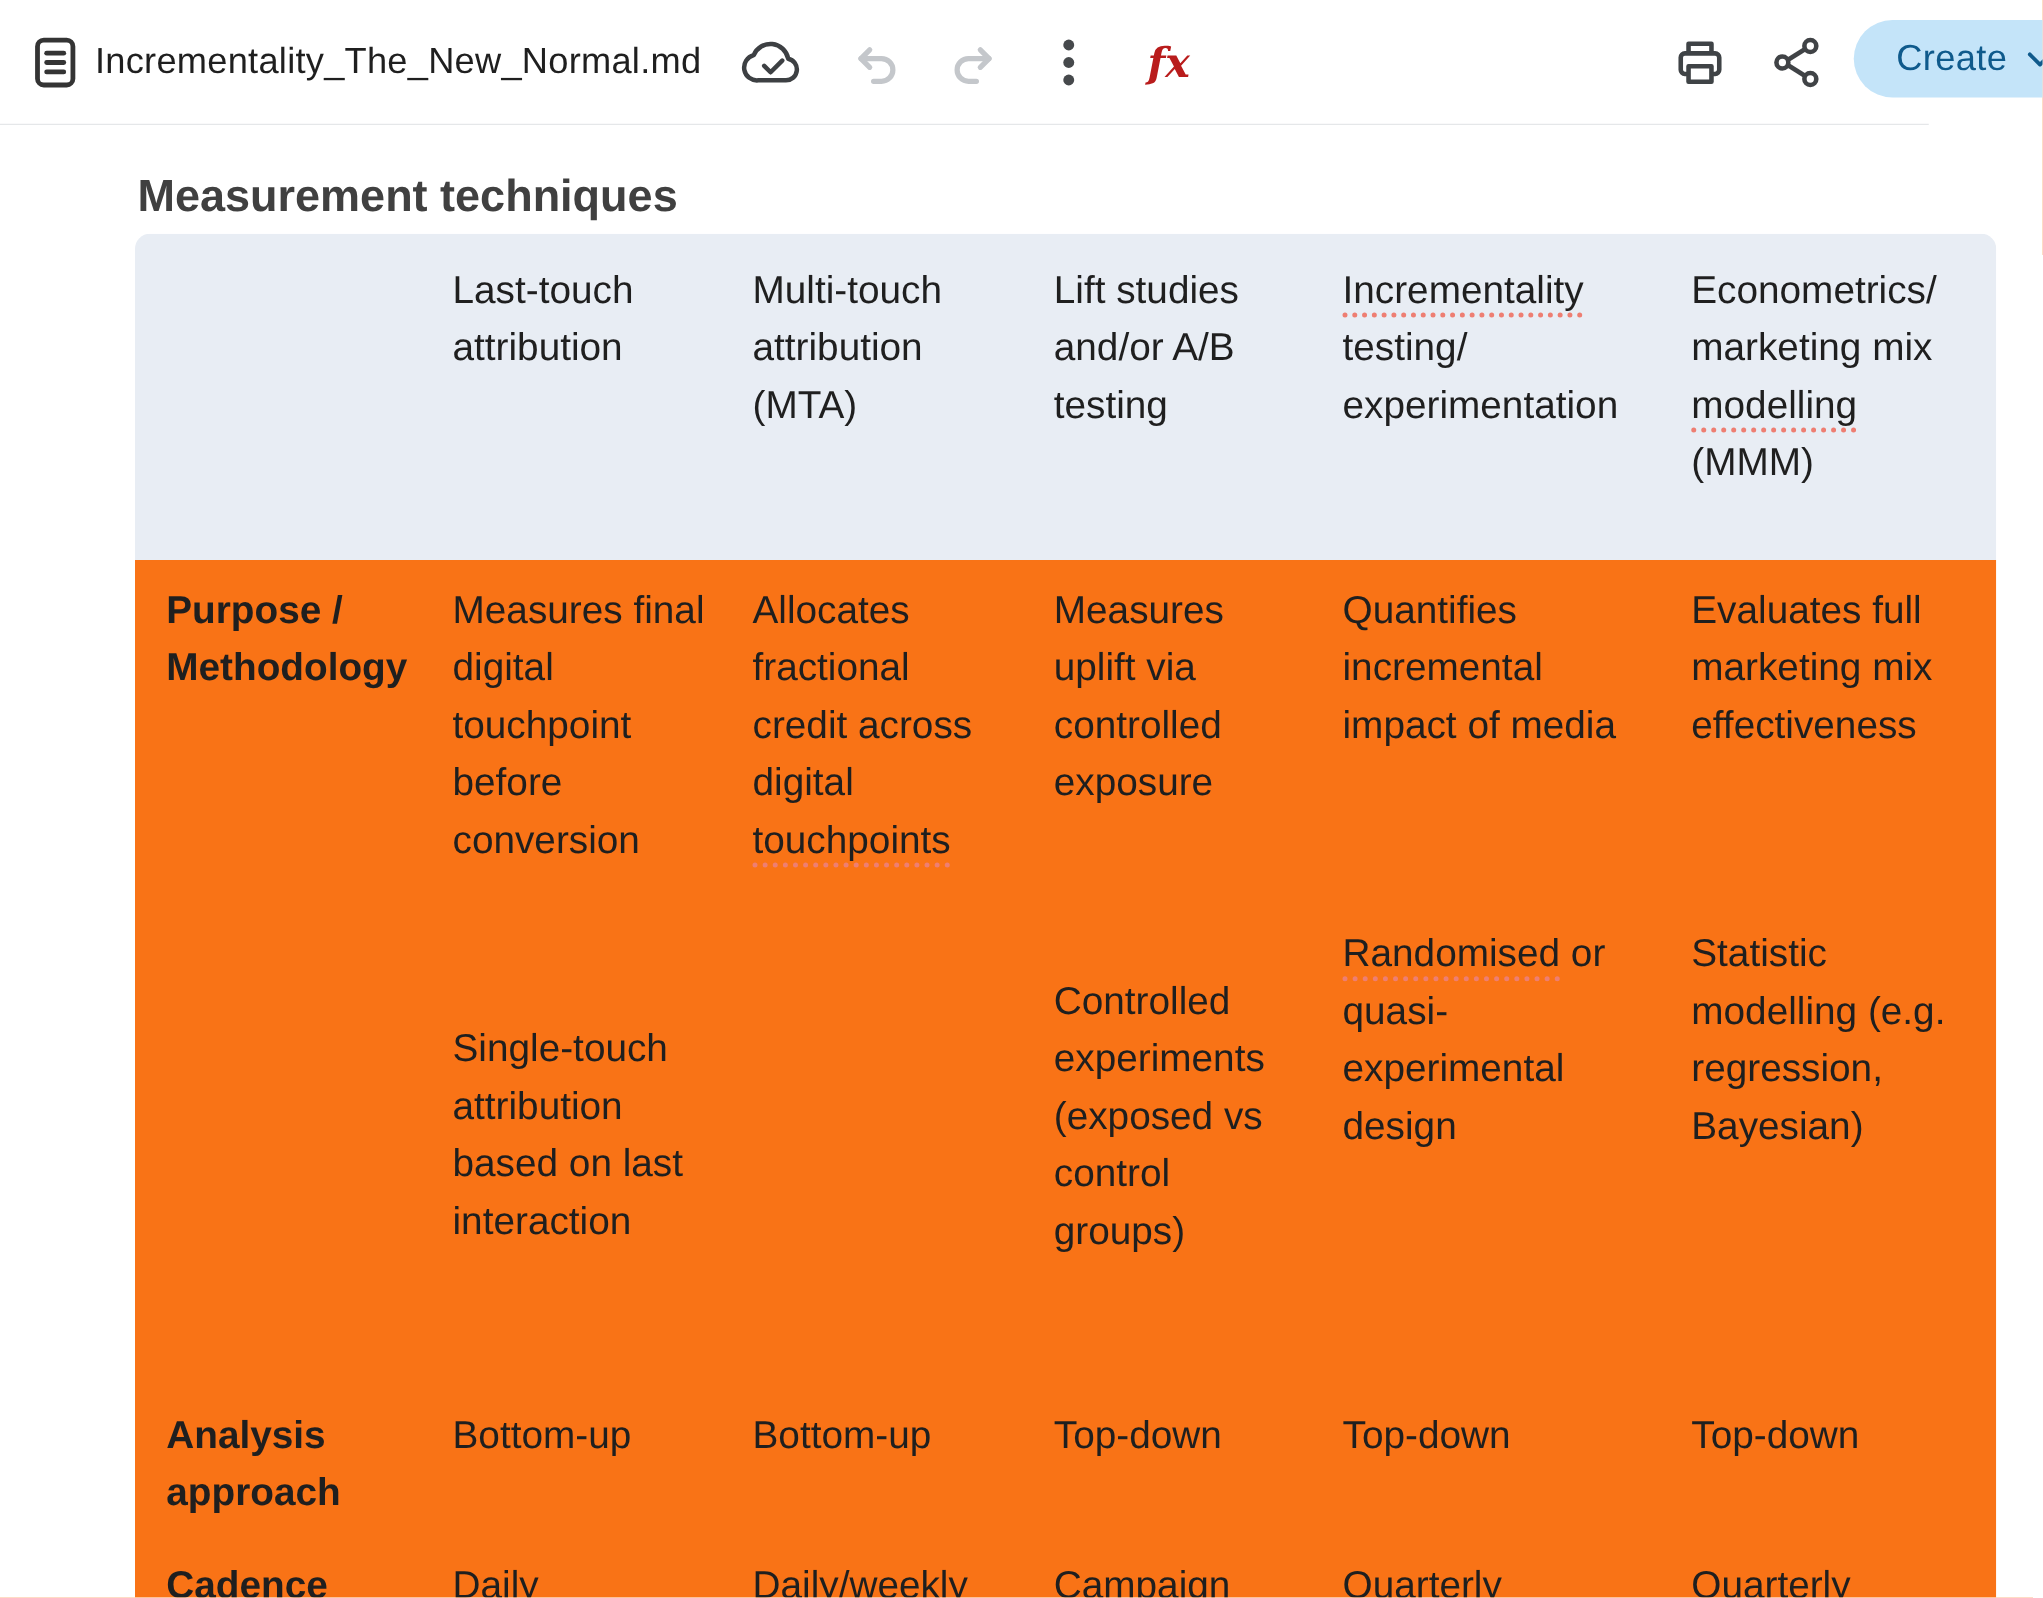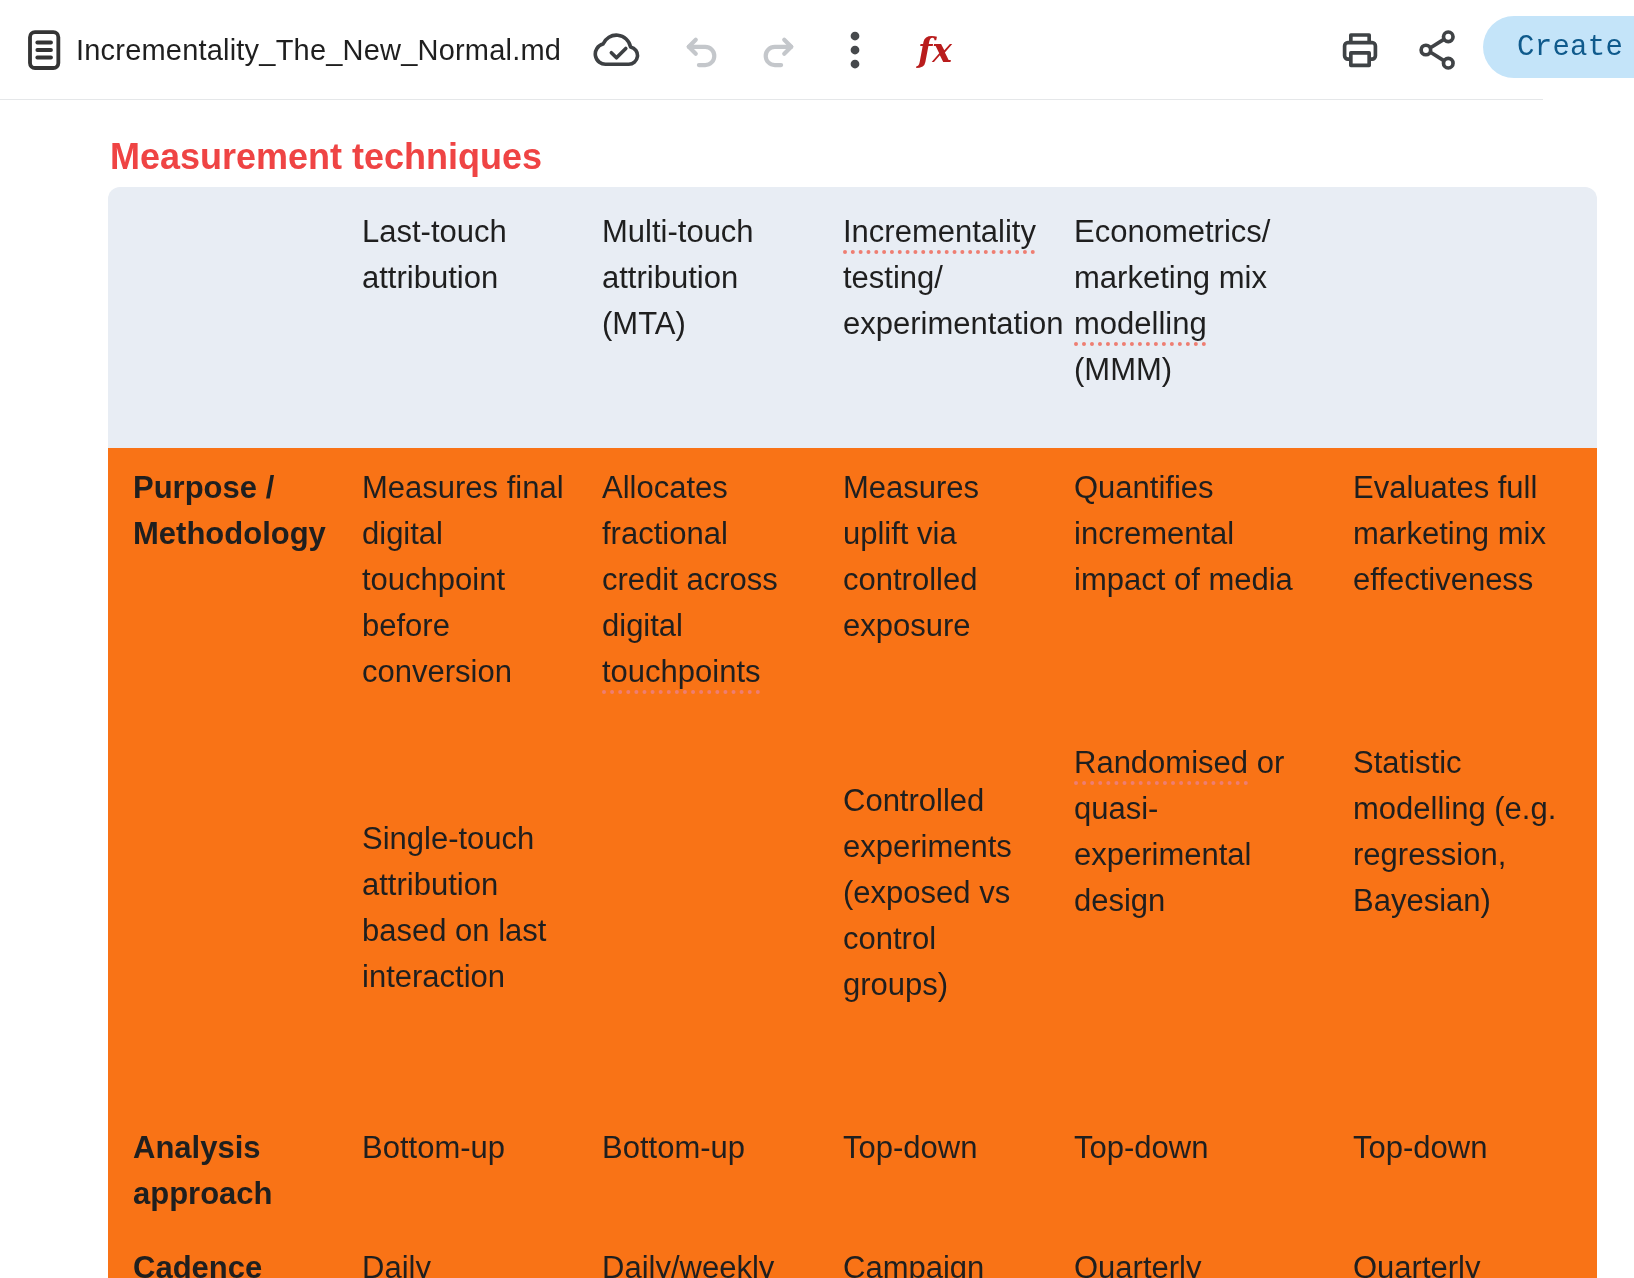--- a/index.html
+++ b/index.html
@@ -9,25 +9,25 @@
   
   .toolbar { position:absolute; left:0; top:0; width:1543px; height:100px;
     background:#fff; border-bottom:1.5px solid #e5e7e9; z-index:5;text-align:right; }
   .tb-abs { position:absolute; top:50%; transform:translateY(-50%); display:flex; align-items:center; }
   .filename { left:76px; font-size:29px; font-weight:500; color:#1f1f1f; letter-spacing:0.2px; }
   .icon-btn { justify-content:center; }
   .fx { font-style:italic; font-family:"DejaVu Serif", serif; font-size:33px; font-weight:600; color:#b91c1c; }
   .create-btn { position:absolute; left:1483px; top:16px; height:62px; width:240px;
     background:#c4e4f9; border-radius:31px; display:flex; align-items:center;
     padding-left:34px; cursor:pointer; }
-  .create-btn .lbl { font-size:29px; font-weight:500; color:#0f5a8c; letter-spacing:0.3px;font-family:Liberation Mono, monospace; }
+  .create-btn .lbl { font-size:29px; font-weight:500; color:#0f5a8c; letter-spacing:0.3px; }
   .create-btn svg { margin-left:12px; }
 
   
-  .doc-heading { position:absolute; left:110px; top:136px; font-size:36px; font-weight:700; color:#ef4444; }
+  .doc-heading { position:absolute; left:110px; top:136px; font-size:36px; font-weight:700; color:#404040; }
 
   .mdtable { position:absolute; left:108px; top:187px; width:1489px; height:1091px;
     border-radius:12px 12px 0 0; overflow:hidden; }
   .grid { display:grid; grid-template-columns:229px 240px 241px 231px 279px 269px; }
   .thead { height:261px; background:#e8edf4; }
   .tbody { background:#f97316; }
   .row-purpose  { height:660px; }
   .row-analysis { height:120px; }
   .row-cadence  { height:90px; }
   .cell { position:relative; padding:17px 18px 0 25px; font-size:31px; line-height:46px;
@@ -119,20 +119,23 @@
 
 <div class="mdtable">
 
   <div class="thead grid">
     <div class="cell"></div>
     <div class="cell">Last-touch
 attribution</div>
     <div class="cell">Multi-touch
 attribution
 (MTA)</div>
+    <div class="cell">Lift studies
+and/or A/B
+testing</div>
     <div class="cell"><span class="miss">Incrementality</span><span>
 testing/
 experimentation</span></div>
     <div class="cell"><span>Econometrics/
 marketing mix
 </span><span class="miss">modelling</span><span>
 (MMM)</span></div>
   </div>
 
   <div class="tbody">

